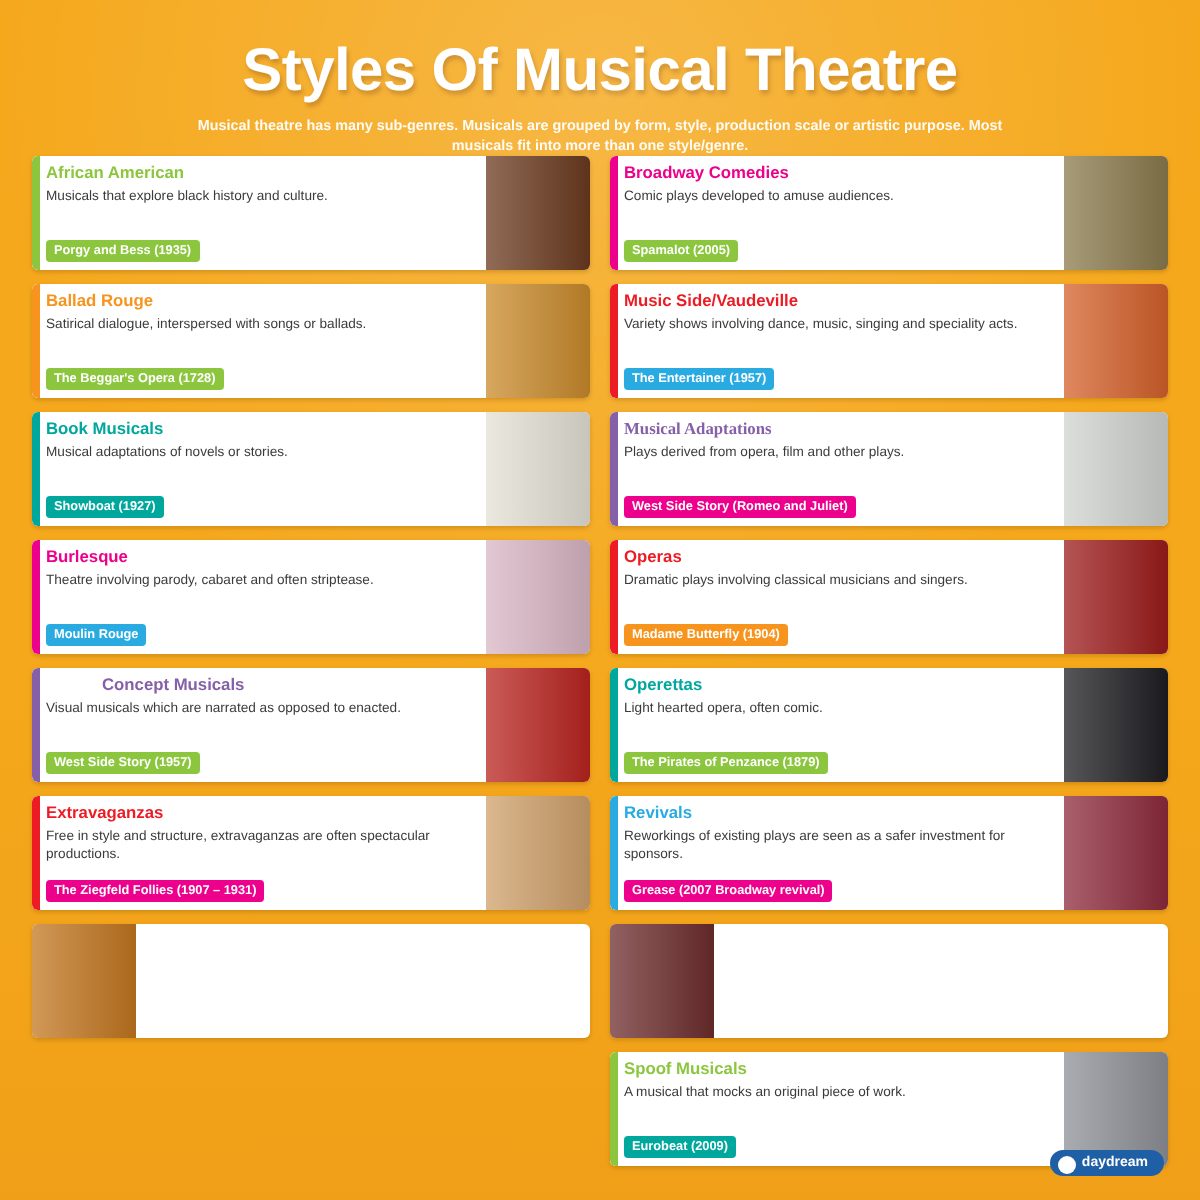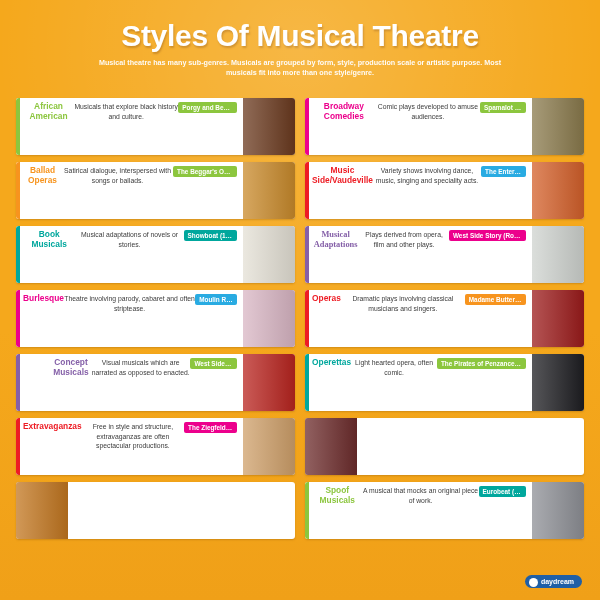--- a/index.html
+++ b/index.html
@@ -38,21 +38,21 @@
     text-shadow: 1px 2px 2px rgba(120,60,0,0.35);
     margin: 6px 0 6px 0;
     line-height: 1.05;
   }
   .subtitle {
     text-align: center;
     color: #ffffff;
     font-size: 7.2px;
     line-height: 1.45;
     max-width: 420px;
-    margin: 0 auto 20px auto;
+    margin: 0 auto 0 auto;
     font-weight: bold;
     opacity: 0.95;
   }
   .grid {
     position: relative;
     display: flex;
     gap: 10px;
   }
   .col {
     flex: 1 1 0;
@@ -67,24 +67,23 @@
     overflow: hidden;
     height: 57px;
     box-shadow: 0 1px 2px rgba(120,70,0,0.28);
     background: #ffffff;
   }
   .card .text {
     flex: 1 1 auto;
     background: #ffffff;
     padding: 4px 6px 4px 7px;
     display: flex;
-    flex-direction: row;
+    flex-direction: column;
     min-width: 0;
     position: relative;
-    text-align: center;
   }
   .card .bar {
     position: absolute;
     left: 0; top: 0; bottom: 0;
     width: 4px;
   }
   .card h3 {
     margin: 0 0 2px 0;
     font-size: 8.4px;
     font-weight: bold;
@@ -163,21 +162,21 @@
             <div class="bar" style="background: rgb(140, 198, 62);"></div>
             <h3 style="color: rgb(140, 198, 62);">African American</h3>
             <p>Musicals that explore black history and culture.</p>
             <div class="example" style="background: rgb(140, 198, 62);">Porgy and Bess (1935)</div>
           </div>
           <div class="thumb" style="background: rgb(107, 58, 31);"></div>
         </div>
         <div class="card">
           <div class="text">
             <div class="bar" style="background: rgb(247, 148, 30);"></div>
-            <h3 style="color: rgb(247, 148, 30);">Ballad Operas</h3>
+            <h3 style="color: rgb(247, 148, 30);">Ballad Rouge</h3>
             <p>Satirical dialogue, interspersed with songs or ballads.</p>
             <div class="example" style="background: rgb(140, 198, 62);">The Beggar's Opera (1728)</div>
           </div>
           <div class="thumb" style="background: rgb(201, 138, 43);"></div>
         </div>
         <div class="card">
           <div class="text">
             <div class="bar" style="background: rgb(0, 167, 157);"></div>
             <h3 style="color: rgb(0, 167, 157);">Book Musicals</h3>
             <p>Musical adaptations of novels or stories.</p>
@@ -256,20 +255,29 @@
         <div class="card">
           <div class="text">
             <div class="bar" style="background: rgb(0, 167, 157);"></div>
             <h3 style="color: rgb(0, 167, 157);">Operettas</h3>
             <p>Light hearted opera, often comic.</p>
             <div class="example" style="background: rgb(140, 198, 62);">The Pirates of Penzance (1879)</div>
           </div>
           <div class="thumb" style="background: rgb(30, 30, 34);"></div>
         </div>
         <div class="card">
+          <div class="text">
+            <div class="bar" style="background: rgb(41, 171, 226);"></div>
+            <h3 style="color: rgb(41, 171, 226);">Revivals</h3>
+            <p>Reworkings of existing plays are seen as a safer investment for sponsors.</p>
+            <div class="example" style="background: rgb(236, 0, 140);">Grease (2007 Broadway revival)</div>
+          </div>
+          <div class="thumb" style="background: rgb(141, 42, 60);"></div>
+        </div>
+        <div class="card">
           <div class="thumb" style="background: rgb(109, 44, 44);"></div>
         </div>
         <div class="card">
           <div class="text">
             <div class="bar" style="background: rgb(140, 198, 62);"></div>
             <h3 style="color: rgb(140, 198, 62);">Spoof Musicals</h3>
             <p>A musical that mocks an original piece of work.</p>
             <div class="example" style="background: rgb(0, 167, 157);">Eurobeat (2009)</div>
           </div>
           <div class="thumb" style="background: rgb(142, 144, 150);"></div>

